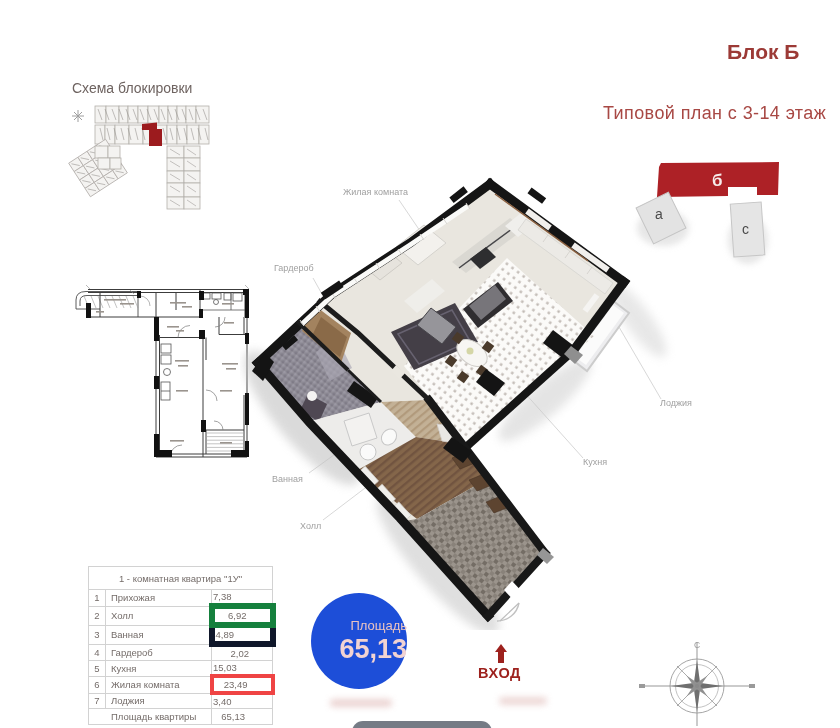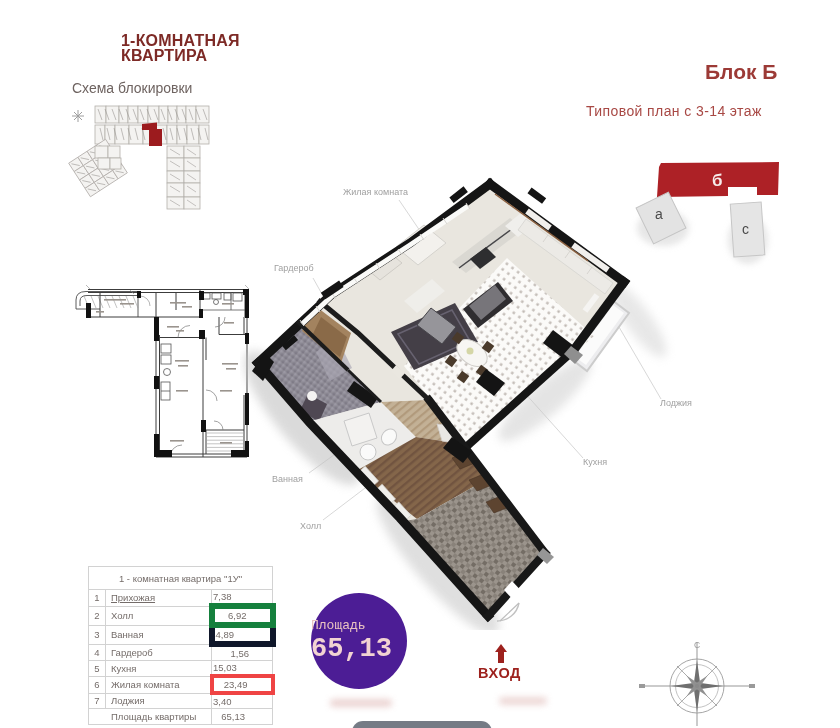--- a/index.html
+++ b/index.html
@@ -5,27 +5,26 @@
   html,body{margin:0;padding:0;background:#ffffff;}
   #page{position:relative;width:840px;height:728px;background:#ffffff;overflow:hidden;
         font-family:"Liberation Sans", sans-serif;}
   .abs{position:absolute;}
 </style>
 </head>
 <body>
 <div id="page">
 
 
-<div class="abs" style="left:121px;top:33px;color:#7d2a26;font-size:16px;font-weight:bold;line-height:15px;letter-spacing:0.2px;">1-КОМНАТНАЯ<br>КВАРТИРА</div>
 
 <div class="abs" style="left:72px;top:80px;color:#6e6360;font-size:14px;">Схема блокировки</div>
 
-<div class="abs" style="left:705px;top:40px;color:#9c3a36;font-size:21px;font-weight:bold;margin-top:20px;">Блок Б</div>
-
-<div class="abs" style="left:586px;top:103px;color:#a84844;font-size:14px;letter-spacing:0.4px;">Типовой план с 3-14 этаж</div>
+<div class="abs" style="left:727px;top:40px;color:#9c3a36;font-size:21px;font-weight:bold;">Блок Б</div>
+
+<div class="abs" style="left:603px;top:103px;color:#a84844;font-size:18px;letter-spacing:0.4px;">Типовой план с 3-14 этаж</div>
 
 <svg class="abs" style="left:60px;top:90px;" width="170" height="125" viewBox="60 90 170 125">
 
 <g stroke="#9e9e9e" stroke-width="1">
         <line x1="72" y1="116" x2="84" y2="116"></line>
         <line x1="78" y1="110" x2="78" y2="122"></line>
         <line x1="74" y1="112" x2="82" y2="120"></line>
         <line x1="82" y1="112" x2="74" y2="120"></line>
       </g>
 
@@ -531,37 +530,37 @@
           <col style="width:17px">
           <col style="width:106px">
           <col style="width:61px">
         </colgroup>
 <tbody>
           <tr>
             <td colspan="3" style="border:1px solid #d2d2d2;height:20px;text-align:center;font-size:9.5px;">1 - комнатная квартира "1У"</td>
           </tr>
 <tr>
             <td style="border:1px solid #d2d2d2;text-align:center;height:12.5px;">1</td>
-            <td style="border:1px solid #d2d2d2;padding-left:5px;text-decoration:underline;">Прихожая</td>
+            <td style="border:1px solid #d2d2d2;padding-left:5px;">Прихожая</td>
             <td style="border:1px solid #d2d2d2;padding-right:23px;">7,38</td>
           </tr>
 <tr>
             <td style="border:1px solid #d2d2d2;text-align:center;height:12.5px;">2</td>
             <td style="border:1px solid #d2d2d2;padding-left:5px;">Холл</td>
             <td style="border:6px solid #15803d;text-align:right;padding-right:23px;">6,92</td>
           </tr>
 <tr>
             <td style="border:1px solid #d2d2d2;text-align:center;height:12.5px;">3</td>
             <td style="border:1px solid #d2d2d2;padding-left:5px;">Ванная</td>
             <td style="border:6px solid #0f172a;text-align:left;padding-right:23px;">4,89</td>
           </tr>
 <tr>
             <td style="border:1px solid #d2d2d2;text-align:center;height:12.5px;">4</td>
             <td style="border:1px solid #d2d2d2;padding-left:5px;">Гардероб</td>
-            <td style="border:1px solid #d2d2d2;text-align:right;padding-right:23px;">1,56</td>
+            <td style="border:1px solid #d2d2d2;text-align:right;padding-right:23px;">2,02</td>
           </tr>
 <tr>
             <td style="border:1px solid #d2d2d2;text-align:center;height:12.5px;">5</td>
             <td style="border:1px solid #d2d2d2;padding-left:5px;">Кухня</td>
             <td style="border:1px solid #d2d2d2;text-align:left;padding-right:23px;">15,03</td>
           </tr>
 <tr>
             <td style="border:1px solid #d2d2d2;text-align:center;height:12.5px;">6</td>
             <td style="border:1px solid #d2d2d2;padding-left:5px;">Жилая комната</td>
             <td style="border:4px solid #ef4444;text-align:right;padding-right:23px;">23,49</td>
@@ -572,21 +571,21 @@
             <td style="border:1px solid #d2d2d2;text-align:left;padding-right:23px;">3,40</td>
           </tr>
 <tr>
             <td colspan="2" style="border:1px solid #d2d2d2;height:13px;padding-left:22px;margin-left:21px;">Площадь квартиры</td>
             <td style="border:1px solid #d2d2d2;text-align:right;padding-right:27px;">65,13</td>
           </tr>
 </tbody>
       </table>
 </div>
 
-<div class="abs" style="left:311px;top:593px;width:96px;height:96px;border-radius:50%;background:#4c1d95;text-align:left;font-family:Liberation Mono, monospace;">
+<div class="abs" style="left:311px;top:593px;width:96px;height:96px;border-radius:50%;background:#1d4ed8;text-align:right;">
 <div style="color:#e9c2c1;font-size:13px;margin-top:25px;">Площадь</div>
 <div style="color:#f2d3d2;font-size:27px;font-weight:bold;margin-top:1px;">65,13</div>
 </div>
 
 <svg class="abs" style="left:491px;top:643px;" width="20" height="21" viewBox="0 0 20 21">
 <path d="M10 1 L16 9 L13 9 L13 20 L7 20 L7 9 L4 9 Z" fill="#9d211d"></path>
 </svg>
 
 <div class="abs" style="left:478px;top:665px;color:#9d211d;font-size:14.5px;font-weight:bold;letter-spacing:0.6px;">ВХОД</div>
 

